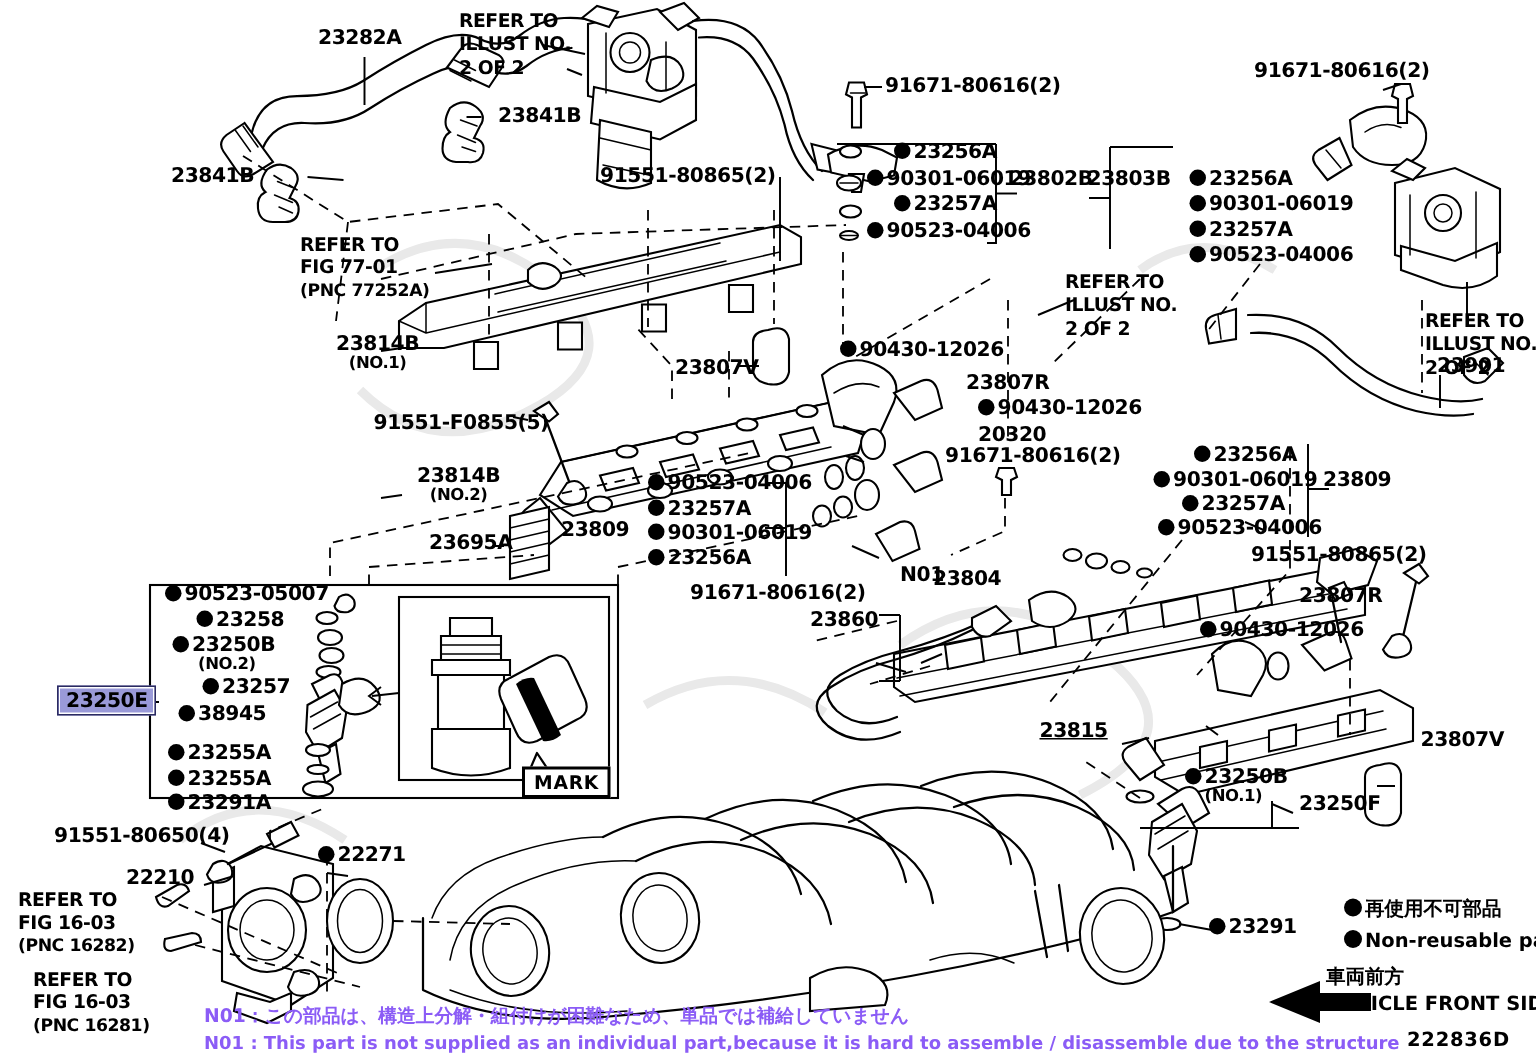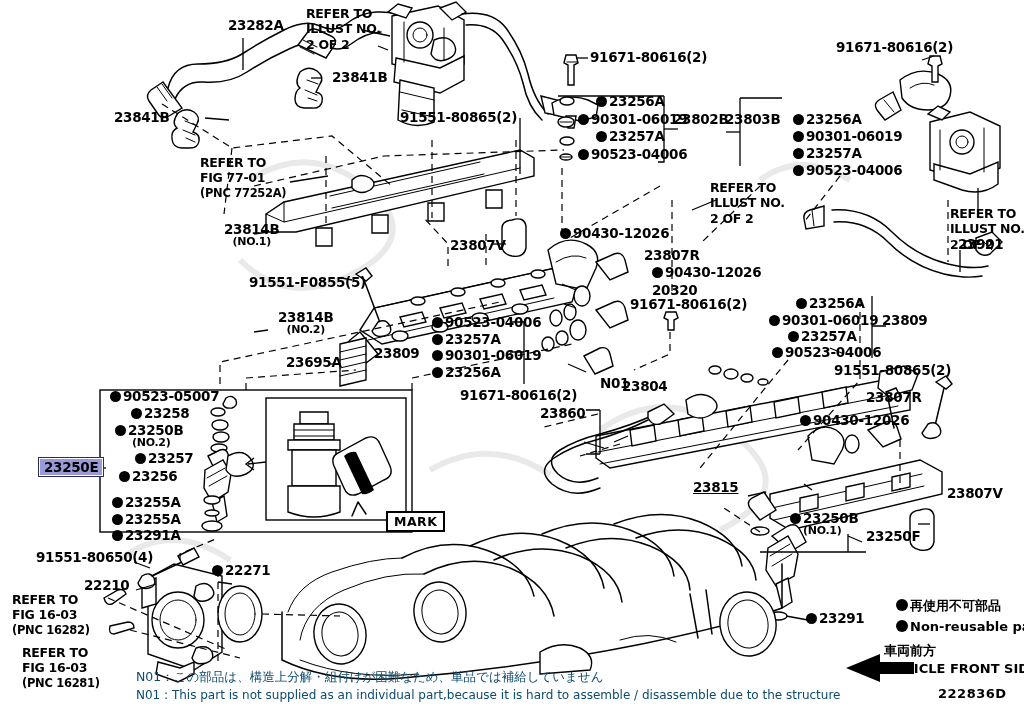--- a/index.html
+++ b/index.html
@@ -52,23 +52,23 @@
     border: 1.5px solid #2b2b60;
     padding: 2px 5px 2px 5px;
     color: #000;
     box-shadow: 0 0 0 1px #ffffff inset;
   }
 
   
   .note {
     position: absolute;
     font-family: "DejaVu Sans", "Liberation Sans", sans-serif;
-    font-weight: normal;
+    font-weight: bold;
     white-space: nowrap;
-    color: #0c4a6e;
+    color: #8b5cf6;
   }
   .note.jp { font-size: 12.5px; }
   .note.en { font-size: 12px; }
 
   .legend {
     position: absolute;
     font-weight: bold;
     white-space: nowrap;
   }
   .legend .jp { font-size: 13px; }
@@ -491,21 +491,21 @@
     <path class="sl" d="M290 182 l38 -6"></path>
     <path class="sl" d="M716 200 l-24 10"></path>
     <path class="sl" d="M978 212 l0 -24"></path>
   </g>
 
   <g>
     <path class="fk" d="M846 668 l34 -14 l0 8 l34 0 l0 12 l-34 0 l0 8 z"></path>
   </g>
 </svg>
 
-<div class="lbl" style="left:228px; top:18px;">23282A</div>
+<div class="lbl" style="left:212px; top:18px;">23282A</div>
 <div class="lbl refer" style="left:306px; top:6px;">
   <div>REFER TO</div>
   <div>ILLUST NO.</div>
   <div>2 OF 2</div>
 </div>
 <div class="lbl" style="left:332px; top:70px;">23841B</div>
 <div class="lbl" style="left:114px; top:110px;">23841B</div>
 <div class="lbl" style="left:590px; top:50px;">91671-80616(2)</div>
 <div class="lbl" style="left:836px; top:40px;">91671-80616(2)</div>
 <div class="lbl" style="left:400px; top:110px;">91551-80865(2)</div>
@@ -585,26 +585,26 @@
 <div class="lbl" style="left:866px; top:529px;">23250F</div>
 <div class="lbl" style="left:806px; top:611px;"><span class="bullet"></span><span>23291</span></div>
 
 <div class="lbl" style="left:110px; top:389px;"><span class="bullet"></span><span>90523-05007</span></div>
 <div class="lbl" style="left:131px; top:406px;"><span class="bullet"></span><span>23258</span></div>
 <div class="lbl" style="left:115px; top:423px;">
   <span class="bullet"></span><span>23250B</span>
   <span class="sub" style="margin-left:4px;">(NO.2)</span>
 </div>
 <div class="lbl" style="left:119px; top:451px;padding-left:16px;"><span class="bullet"></span><span>23257</span></div>
-<div class="lbl" style="left:119px; top:469px;"><span class="bullet"></span><span>23256</span></div>
+<div class="lbl" style="left:119px; top:469px;"><span class="bullet"></span><span>38945</span></div>
 <div class="lbl" style="left:112px; top:495px;"><span class="bullet"></span><span>23255A</span></div>
 <div class="lbl" style="left:112px; top:512px;"><span class="bullet"></span><span>23255A</span></div>
 <div class="lbl" style="left:112px; top:528px;"><span class="bullet"></span><span>23291A</span></div>
 
-<div class="markbox" style="left:348px; top:511px;margin-left:38px;">MARK</div>
+<div class="markbox" style="left:348px; top:511px;">MARK</div>
 
 <div class="lbl hl" style="left:38px; top:457px;">23250E</div>
 
 <div class="lbl" style="left:36px; top:550px;">91551-80650(4)</div>
 <div class="lbl" style="left:84px; top:578px;">22210</div>
 <div class="lbl" style="left:212px; top:563px;"><span class="bullet"></span><span>22271</span></div>
 <div class="lbl refer" style="left:12px; top:592px;">
   <div>REFER TO</div>
   <div>FIG 16-03</div>
   <div class="pnc">(PNC 16282)</div>

